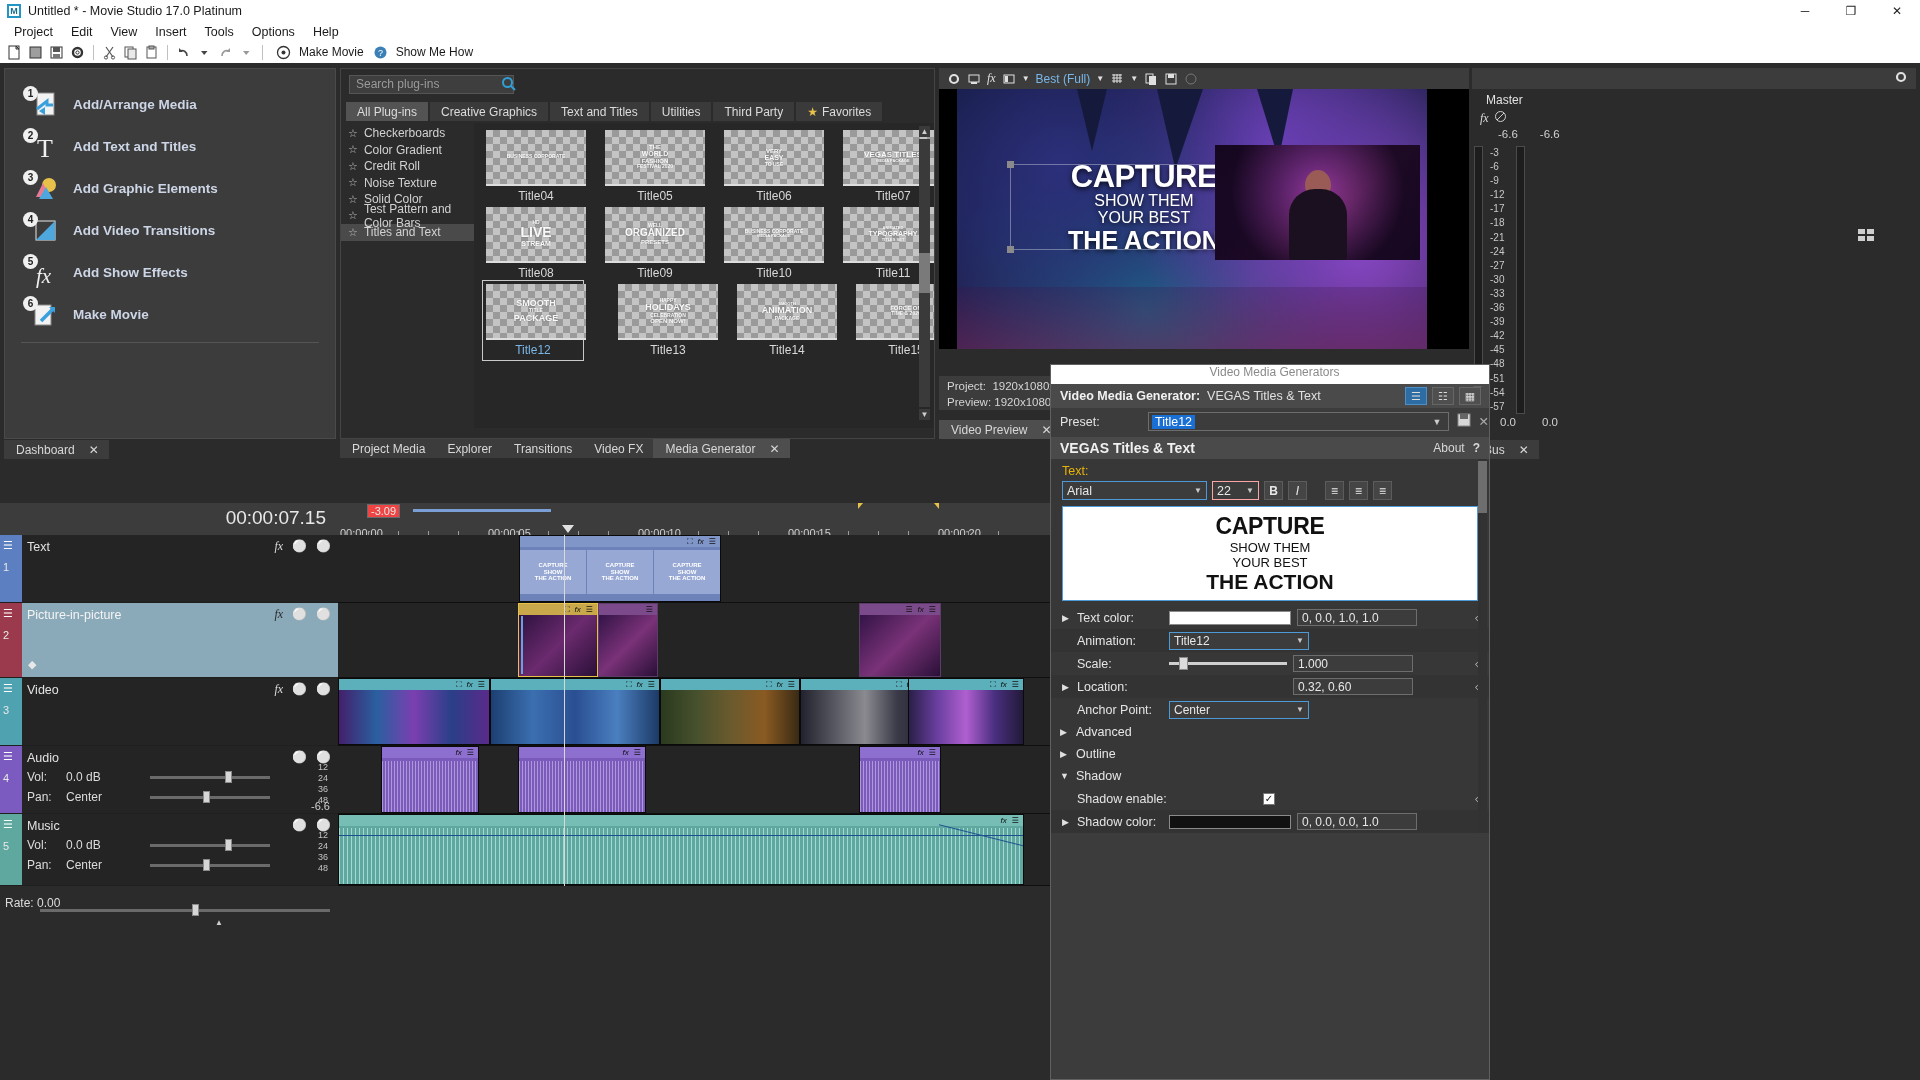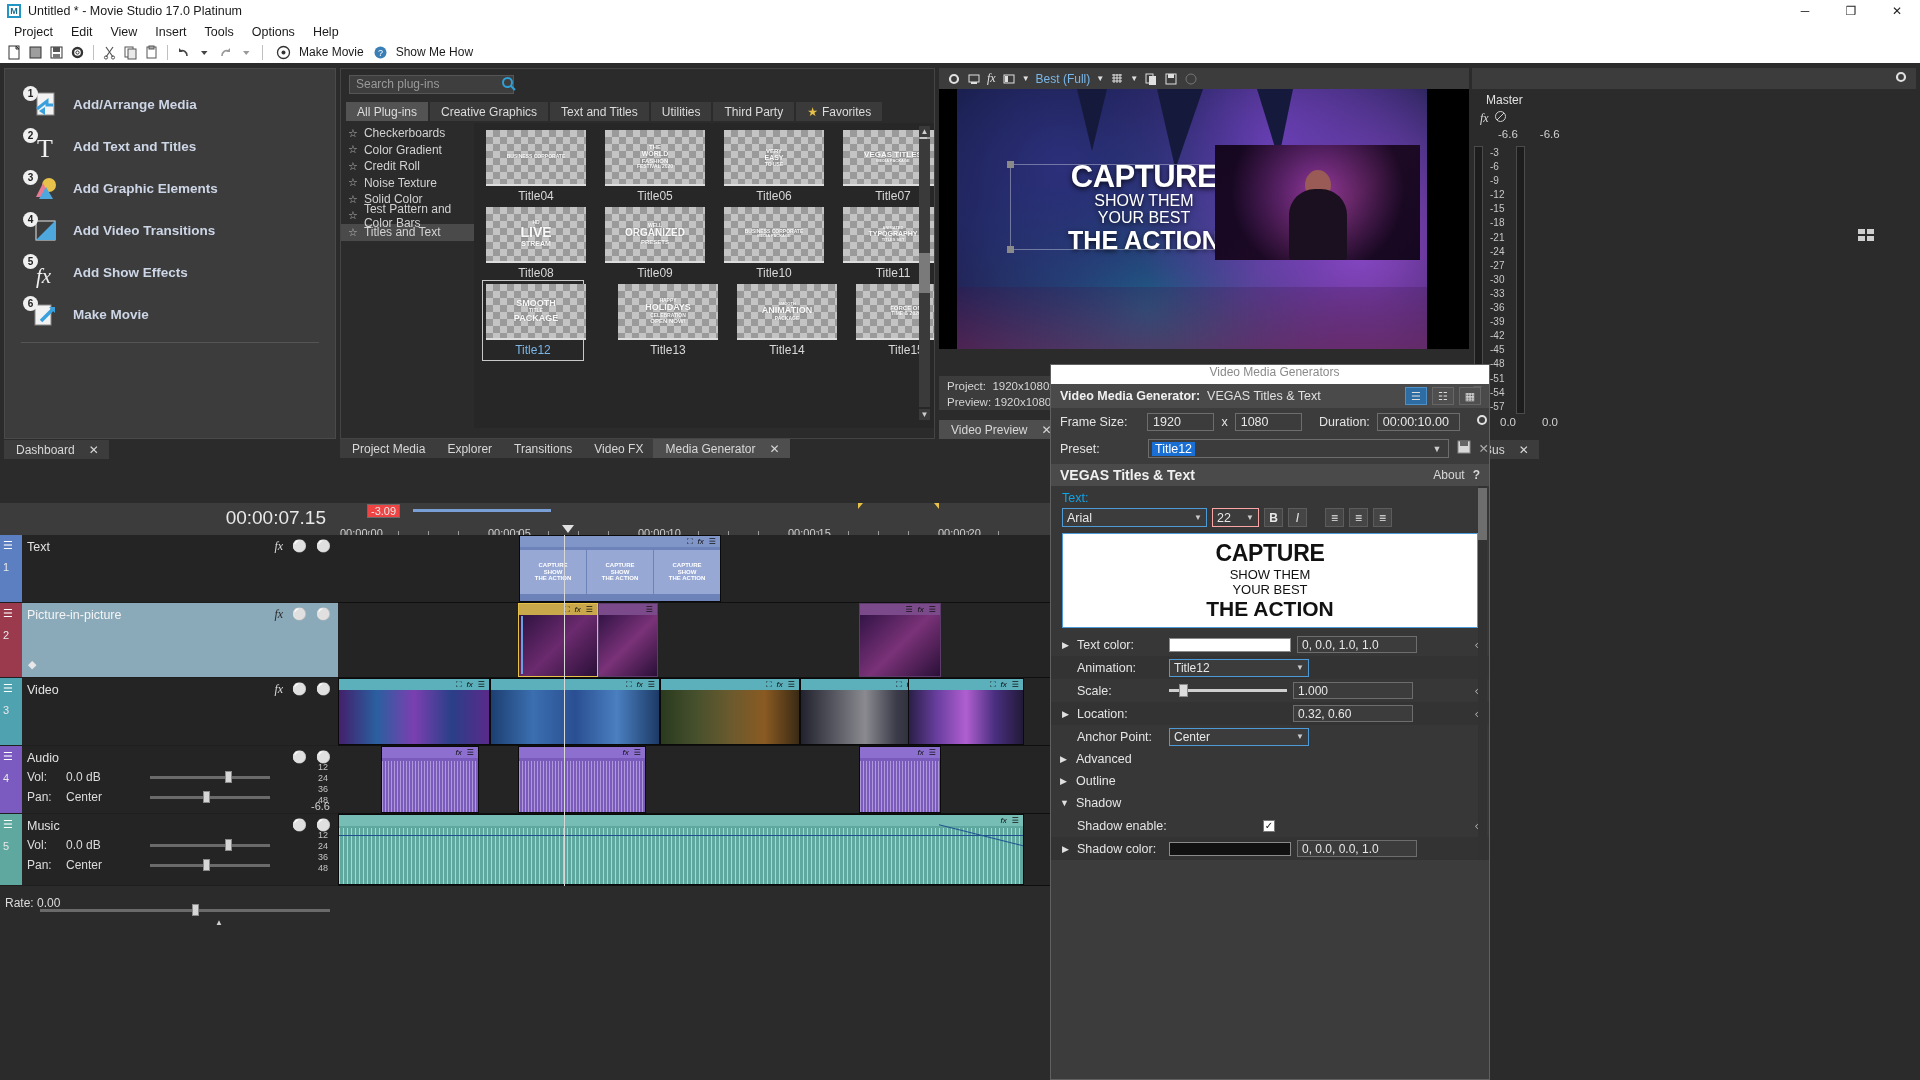--- a/index.html
+++ b/index.html
@@ -170,21 +170,21 @@
     height:18px; padding:0 5px; display:flex; align-items:center; }
   .preset-sel { flex:1; height:19px; background:#3c3c3c; border:1px solid #6d6d6d;
     display:flex; align-items:center; padding:0 3px; }
   .preset-val { background:#1a6fd4; color:#fff; font-size:12.5px; padding:0 3px; }
   .preset-arrow { margin-left:auto; color:#ccc; font-size:9px; padding-right:3px; }
 
   .vtit { background:#4a4a4a; height:22px; display:flex; align-items:center; padding:0 9px;
     font-size:14px; font-weight:bold; color:#f0f0f0; margin-top:2px; }
   .vtit .about { margin-left:auto; font-weight:normal; font-size:12px; color:#d8d8d8; }
   .vbody { background:#373737; position:relative; }
-  .vlbl { font-size:12.5px; color:#0ea5e9; padding:5px 0 3px 11px; }
+  .vlbl { font-size:12.5px; color:#eab308; padding:5px 0 3px 11px; }
   .fontrow { display:flex; align-items:center; gap:5px; padding-left:11px; }
   .fontsel { width:145px; height:19px; background:#3c3c3c; border:1px solid #4d9ad6;
     color:#e8e8e8; font-size:12.5px; display:flex; align-items:center; padding:0 4px; }
   .sizesel { width:47px; height:19px; background:#3c3c3c; border:1px solid #fca5a5;
     color:#e8e8e8; font-size:12.5px; display:flex; align-items:center; padding:0 4px; }
   .arw { margin-left:auto; font-size:8px; color:#ccc; }
   .fbtn { width:19px; height:19px; background:#454545; border:1px solid #5c5c5c; color:#e8e8e8;
     display:flex; align-items:center; justify-content:center; font-size:12px; }
   .textarea { margin:6px 11px 0 11px; height:95px; background:#ffffff; border:1px solid #4d9ad6;
     display:flex; flex-direction:column; align-items:center; justify-content:center;
@@ -717,21 +717,21 @@
       </div>
       <div class="mdb">
         <span>-6.6</span>
         <span>-6.6</span>
       </div>
       <div class="scale">
         <div>-3</div>
           <div>-6</div>
           <div>-9</div>
         <div>-12</div>
-          <div>-15</div>
+          <div>-17</div>
           <div>-18</div>
         <div>-21</div>
           <div>-24</div>
           <div>-27</div>
         <div>-30</div>
           <div>-33</div>
           <div>-36</div>
         <div>-39</div>
           <div>-42</div>
           <div>-45</div>
@@ -1030,31 +1030,20 @@
     <div class="vmg-head">
       <b>Video Media Generator:</b>
       <span class="nm">VEGAS Titles &amp; Text</span>
       <div class="vmg-icons">
         <div class="vgi on">☰</div>
         <div class="vgi">☷</div>
         <div class="vgi">▦</div>
       </div>
     </div>
 
-    <div class="vrow">
-      <span class="vlabel" style="width:81px;">Frame Size:</span>
-      <div class="vinput" style="width:68px;">1920</div>
-      <span class="vlabel">x</span>
-      <div class="vinput" style="width:68px;">1080</div>
-      <span class="vlabel" style="margin-left:10px;">Duration:</span>
-      <div class="vinput" style="width:84px;">00:00:10.00</div>
-      <div style="margin-left:8px;"><svg width="14" height="14">
-            <circle cx="7" cy="7" r="4" fill="none" stroke="#e0e0e0" stroke-width="2"></circle>
-          </svg></div>
-    </div>
 
     <div class="vrow">
       <span class="vlabel" style="width:81px;">Preset:</span>
       <div class="preset-sel">
         <span class="preset-val">Title12</span>
         <span class="preset-arrow">▼</span>
       </div>
       <div><svg width="16" height="16">
             <rect x="2" y="2" width="12" height="12" fill="#d8d8d8" stroke="#888"></rect>
             <rect x="4" y="2" width="8" height="5" fill="#666"></rect>

